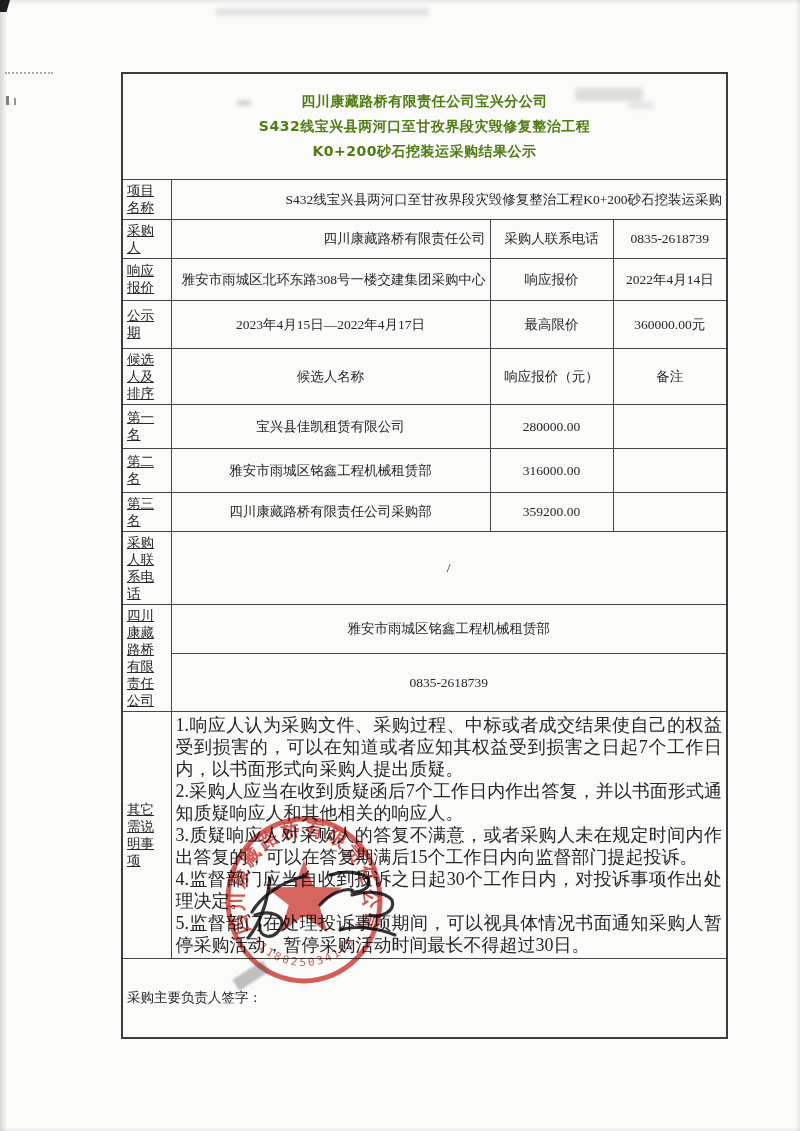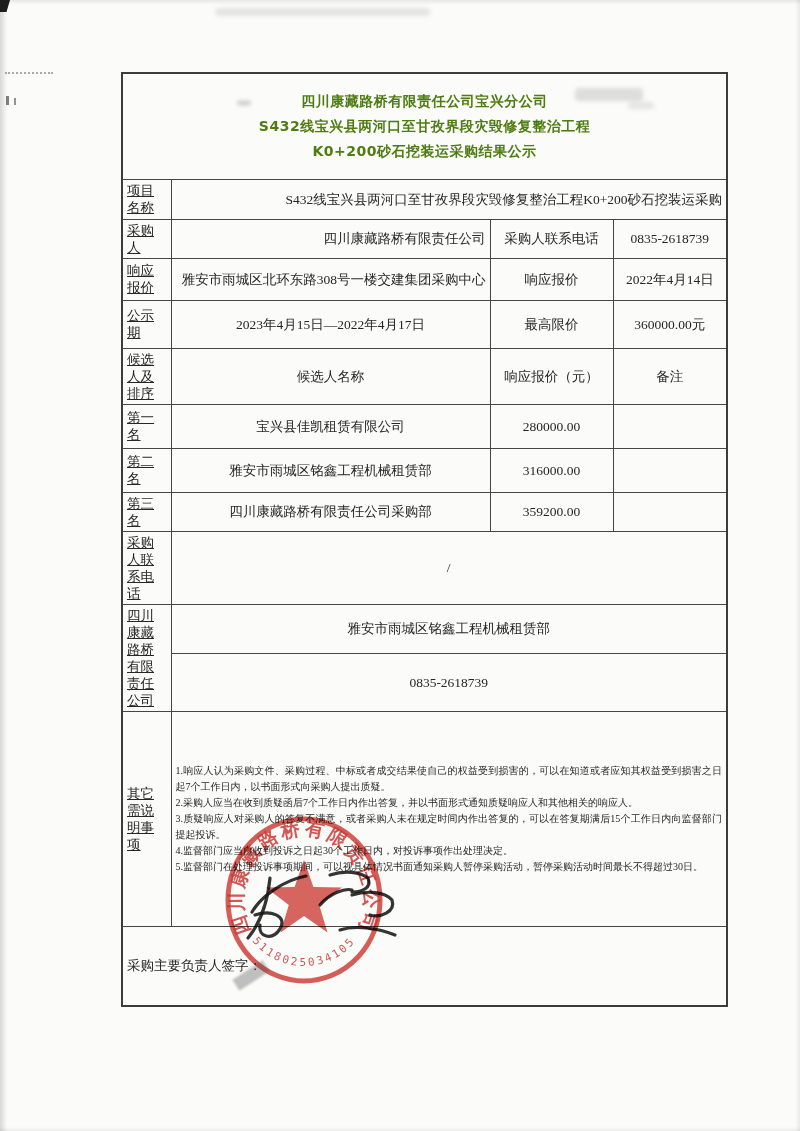--- a/index.html
+++ b/index.html
@@ -30,21 +30,21 @@
   table.doc td{border:1.5px solid #464646;font-size:13.5px;line-height:17px;vertical-align:middle;
     padding:2px 4px;word-break:break-all;}
   table.doc{border:2px solid #3c3c3c;}
   .title-cell{text-align:center;vertical-align:middle;}
   .title-line{font-family:"DejaVu Sans","Liberation Sans",sans-serif;font-weight:bold;
     font-size:14px;line-height:25px;color:#4d7c0f;letter-spacing:.5px;}
   .lbl{font-size:13px;padding:2px 2px 2px 4px;text-decoration:underline;}
   .vleft{text-align:right;padding-left:8px;}
   .ctr{text-align:center;}
   .notice-cell{vertical-align:top;padding:28px 8px 10px 7px;}
-  .notice-item{text-align:justify;font-size:10px;line-height:16px;}
+  .notice-item{text-align:justify;font-size:18px;line-height:22px;}
   .sig-cell{padding-left:10px;}
   
   .stamp{position:absolute;left:221px;top:814px;width:166px;height:172px;z-index:3;
     mix-blend-mode:multiply;}
   .signature{position:absolute;left:230px;top:855px;width:180px;height:95px;z-index:4;
     mix-blend-mode:multiply;}
 </style>
 </head>
 <body>
 

